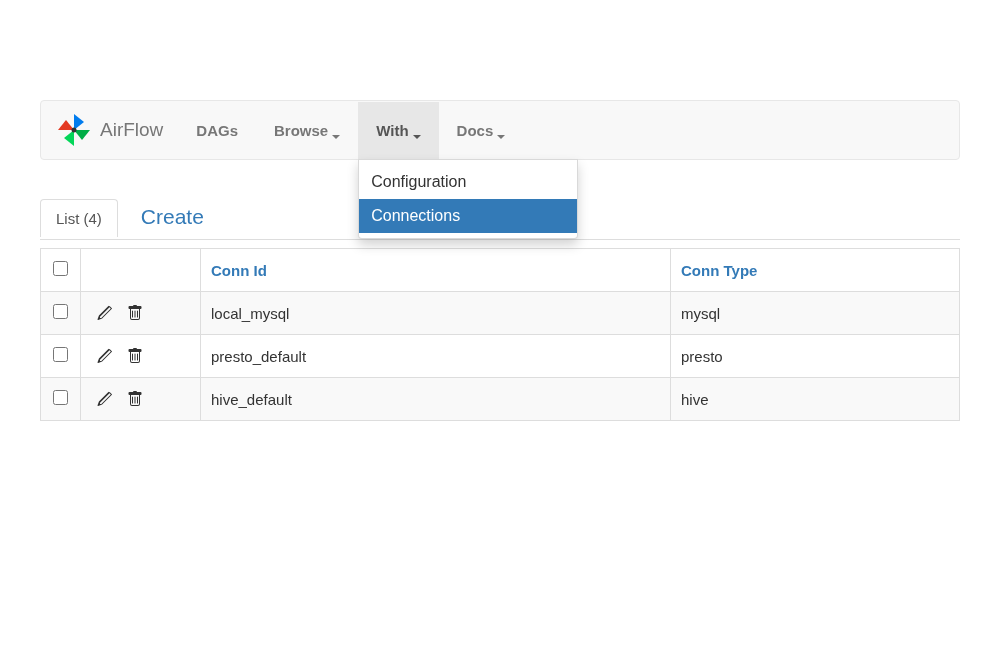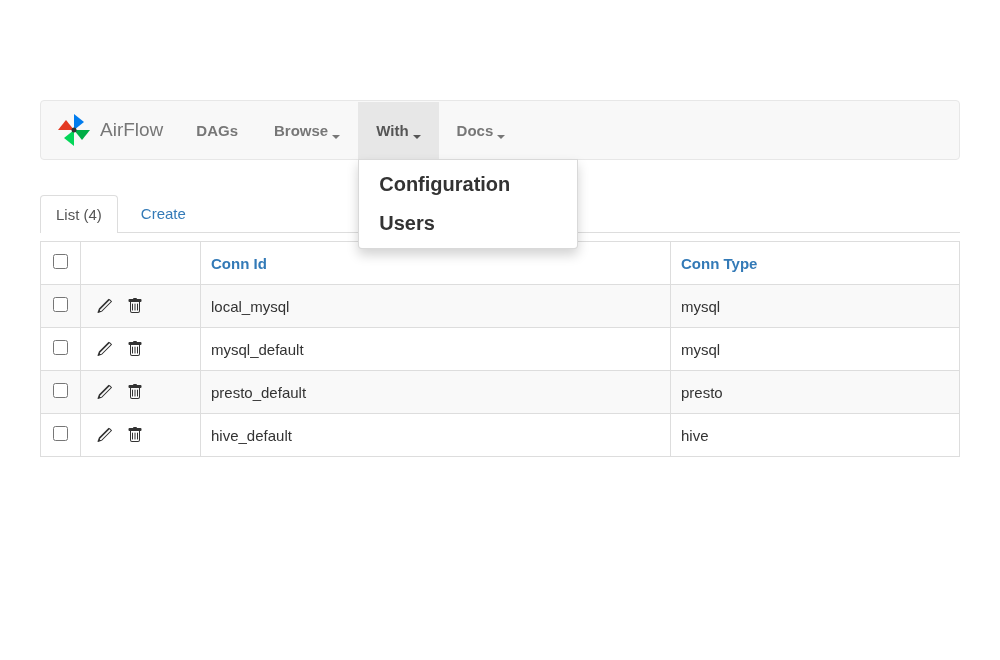--- a/index.html
+++ b/index.html
@@ -75,27 +75,26 @@
       border: 1px solid rgba(0,0,0,0.15);
       border-radius: 0 0 4px 4px;
       box-shadow: 0 6px 12px rgba(0,0,0,0.175);
       min-width: 220px;
       padding: 5px 0;
       z-index: 1000;
       list-style: none;
     }
     .dropdown-item {
       display: block;
-      padding: 8px 20px;
+      padding: 8px 12px;
       color: #333;
-      font-size: 20px;
+      font-size: 16px;
       text-decoration: none;
       cursor: pointer;
       white-space: nowrap;
-      font-weight: bold;
     }
     .dropdown-item.active {
       background: #337ab7;
       color: #fff;
     }
 
     .content {
       margin-top: 35px;
     }
 
@@ -111,21 +110,21 @@
       padding: 10px 15px;
       background: #fff;
       color: #555;
       font-size: 15px;
       margin-bottom: -1px;
       cursor: pointer;
     }
     .tab-link {
       padding: 10px 15px;
       color: #337ab7;
-      font-size: 15px;
+      font-size: 21px;
       cursor: pointer;
       margin-left: 8px;
       text-decoration: none;
       display: flex;
       align-items: center;
     }
 
     .table {
       width: 100%;
       border-collapse: collapse;
@@ -210,21 +209,21 @@
     <li class="nav-item">
       <a class="nav-link active">
         <span>With</span>
         <span class="caret"></span>
       </a>
       <ul class="dropdown-menu">
         <li>
             <a class="dropdown-item">Configuration</a>
           </li>
         <li>
-            <a class="dropdown-item">Users</a>
+            <a class="dropdown-item active">Connections</a>
           </li>
       </ul>
     </li>
     <li class="nav-item">
       <a class="nav-link">
         <span>Docs</span>
         <span class="caret"></span>
       </a>
     </li>
   </ul>
@@ -279,40 +278,20 @@
                 </svg>
               </span>
               <span class="icon-btn">
                 <svg width="16" height="16" viewBox="0 0 16 16" fill="currentColor">
                   <path d="M5.5 5.5A.5.5 0 0 1 6 6v6a.5.5 0 0 1-1 0V6a.5.5 0 0 1 .5-.5zm2.5 0a.5.5 0 0 1 .5.5v6a.5.5 0 0 1-1 0V6a.5.5 0 0 1 .5-.5zm3 .5a.5.5 0 0 0-1 0v6a.5.5 0 0 0 1 0V6z"></path>
                   <path d="M14.5 3a1 1 0 0 1-1 1H13v9a2 2 0 0 1-2 2H5a2 2 0 0 1-2-2V4h-.5a1 1 0 0 1-1-1V2a1 1 0 0 1 1-1H6a1 1 0 0 1 1-1h2a1 1 0 0 1 1 1h3.5a1 1 0 0 1 1 1v1zM4.118 4 4 4.059V13a1 1 0 0 0 1 1h6a1 1 0 0 0 1-1V4.059L11.882 4H4.118zM2.5 3V2h11v1h-11z"></path>
                 </svg>
               </span>
             </div>
           </td>
-          <td>mysql_default</td>
-          <td>mysql</td>
-        </tr>
-        <tr>
-          <td class="checkbox-col"><input type="checkbox" style=""></td>
-          <td class="actions-col">
-            <div class="action-icons">
-              <span class="icon-btn">
-                <svg width="16" height="16" viewBox="0 0 16 16" fill="currentColor">
-                  <path d="M12.146 1.146a.5.5 0 0 1 .708 0l2 2a.5.5 0 0 1 0 .708l-9.5 9.5a.5.5 0 0 1-.168.11l-4 1.5a.5.5 0 0 1-.65-.65l1.5-4a.5.5 0 0 1 .11-.168l9.5-9.5zm.354 1.061L3 11.707V13h1.293l9.5-9.5-1.293-1.293z"></path>
-                </svg>
-              </span>
-              <span class="icon-btn">
-                <svg width="16" height="16" viewBox="0 0 16 16" fill="currentColor">
-                  <path d="M5.5 5.5A.5.5 0 0 1 6 6v6a.5.5 0 0 1-1 0V6a.5.5 0 0 1 .5-.5zm2.5 0a.5.5 0 0 1 .5.5v6a.5.5 0 0 1-1 0V6a.5.5 0 0 1 .5-.5zm3 .5a.5.5 0 0 0-1 0v6a.5.5 0 0 0 1 0V6z"></path>
-                  <path d="M14.5 3a1 1 0 0 1-1 1H13v9a2 2 0 0 1-2 2H5a2 2 0 0 1-2-2V4h-.5a1 1 0 0 1-1-1V2a1 1 0 0 1 1-1H6a1 1 0 0 1 1-1h2a1 1 0 0 1 1 1h3.5a1 1 0 0 1 1 1v1zM4.118 4 4 4.059V13a1 1 0 0 0 1 1h6a1 1 0 0 0 1-1V4.059L11.882 4H4.118zM2.5 3V2h11v1h-11z"></path>
-                </svg>
-              </span>
-            </div>
-          </td>
           <td>presto_default</td>
           <td>presto</td>
         </tr>
         <tr>
           <td class="checkbox-col"><input type="checkbox" style=""></td>
           <td class="actions-col">
             <div class="action-icons">
               <span class="icon-btn">
                 <svg width="16" height="16" viewBox="0 0 16 16" fill="currentColor">
                   <path d="M12.146 1.146a.5.5 0 0 1 .708 0l2 2a.5.5 0 0 1 0 .708l-9.5 9.5a.5.5 0 0 1-.168.11l-4 1.5a.5.5 0 0 1-.65-.65l1.5-4a.5.5 0 0 1 .11-.168l9.5-9.5zm.354 1.061L3 11.707V13h1.293l9.5-9.5-1.293-1.293z"></path>

